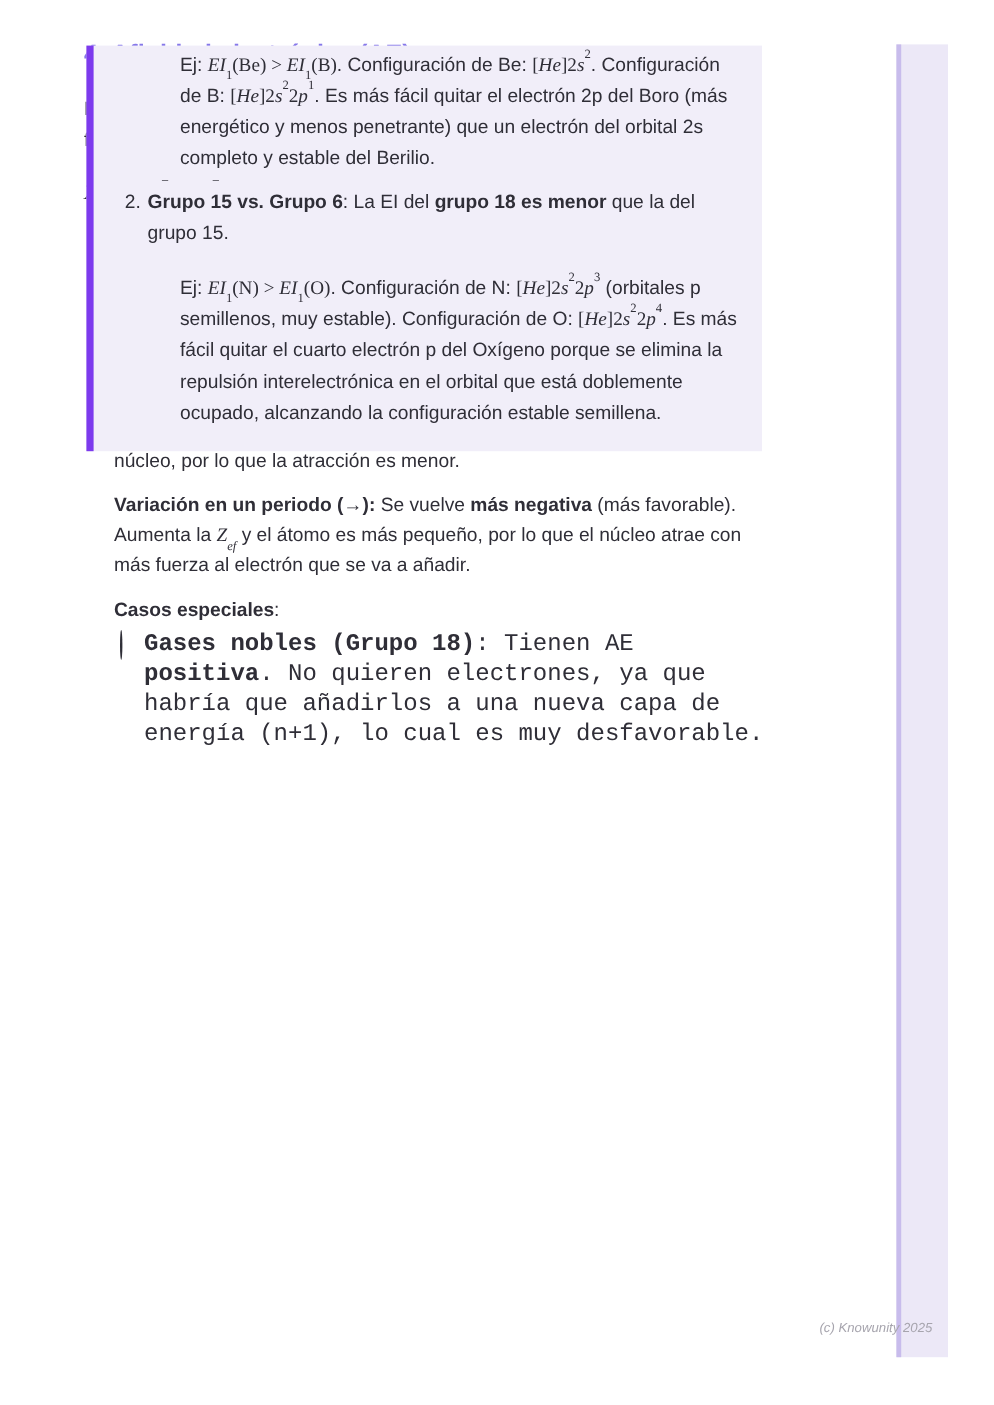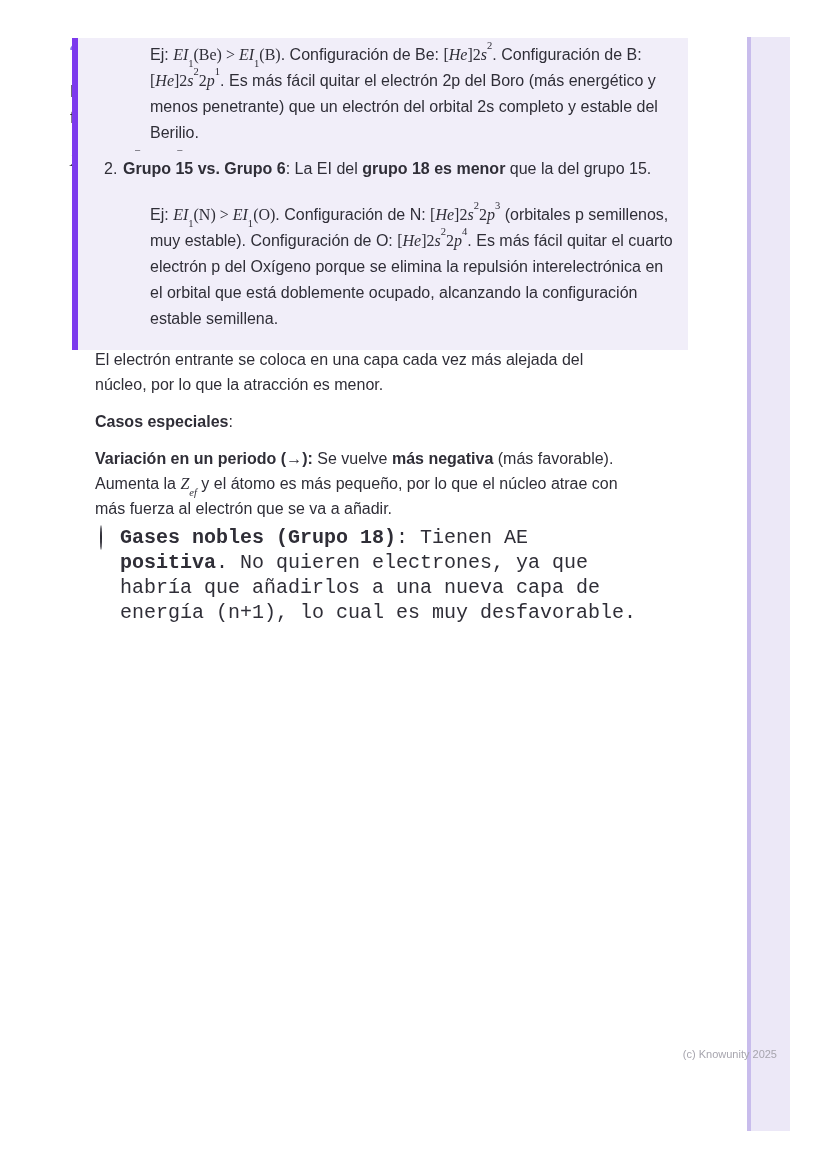--- a/index.html
+++ b/index.html
@@ -5,21 +5,21 @@
   html,body{margin:0;padding:0;background:#ffffff;}
   body{width:828px;height:1171px;overflow:hidden;position:relative;
        font-family:"Liberation Sans",sans-serif;color:#2f2e37;}
   .page{position:absolute;inset:0;background:#ffffff;}
 
   
   .side-strip{position:absolute;left:747px;top:37px;width:43px;height:1094px;
     background:#ece8f7;border-left:4px solid #c8bcec;box-sizing:border-box;z-index:1;}
 
   
-  .callout{position:absolute;left:72px;top:38px;width:616px;box-sizing:border-box;
+  .callout{position:absolute;left:72px;top:38px;width:563px;box-sizing:border-box;
     background:#f1eef9;border-left:6px solid #7c3aed;padding:4px 14px 18px 26px;}
   .row{display:flex;}
   .callout .sub-indent{margin-left:26px;}
   .marker-col{flex:none;width:20px;}
   .num-col{flex:none;width:19px;font-size:16px;line-height:26px;}
   .dot{width:5px;height:5px;border-radius:50%;background:#2f2e37;margin-top:11px;}
   .circle{width:6px;height:6px;border-radius:50%;border:1.5px solid #2f2e37;
     box-sizing:border-box;margin-top:10px;}
   .callout .rt{font-size:16px;line-height:26px;}
   .mt10{margin-top:10px;} .mt4{margin-top:20px;}
@@ -38,22 +38,22 @@
   .sub-li.first{margin-top:4px;}
   .rt{flex:1;}
 
   
   .b{font-weight:700;}
   .i{font-style:italic;}
   .m{font-family:"Liberation Serif",serif;}
   sup,sub{font-size:0.66em;line-height:0;position:relative;}
   sup{top:-0.45em;} sub{top:0.22em;}
 
-  .watermark{position:absolute;top:1048px;right:51px;font-size:11px;
-    color:#a7a5ae;z-index:2;}
+  .watermark{position:absolute;top:1101px;right:51px;font-size:11px;
+    color:#a7a5ae;z-index:2;font-style:italic;}
 </style>
 </head>
 <body>
 
 <div class="page">
 
   <div class="side-strip"></div>
 
   <div class="callout">
     <div class="row sub-indent">
@@ -80,25 +80,25 @@
     <div class="li">
       <span class="marker-col"><span class="dot"></span></span>
       <div class="rt"><span class="b">Convenio de signos</span><span>: Si se libera energía (proceso favorable, exotérmico), la AE es </span><span class="b">negativa</span><span>. Cuanto más negativa, mayor es la tendencia a aceptar un electrón. </span><span class="i">Ojo, a veces en los libros se define como la energía liberada y se le da valor positivo. Hay que fijarse en la definición que nos den.</span><span> Yo usaré el convenio termodinámico (liberar energía = </span><span class="m">Δ</span><span class="i m">H</span><span class="m"> &lt; 0</span><span>).</span></div>
     </div>
     <div class="li">
       <span class="marker-col"><span class="dot"></span></span>
       <div class="rt"><span class="b">Variación en un grupo (↓):</span><span> Se vuelve </span><span class="b">menos negativa</span><span> (menos favorable). El electrón entrante se coloca en una capa cada vez más alejada del núcleo, por lo que la atracción es menor.</span></div>
     </div>
     <div class="li">
       <span class="marker-col"><span class="dot"></span></span>
-      <div class="rt"><span class="b">Casos especiales</span><span>:</span></div>
+      <div class="rt"><span class="b">Variación en un periodo (→):</span><span> Se vuelve </span><span class="b">más negativa</span><span> (más favorable). Aumenta la </span><span class="i m">Z</span><sub class="i m">ef</sub><span> y el átomo es más pequeño, por lo que el núcleo atrae con más fuerza al electrón que se va a añadir.</span></div>
     </div>
     <div class="li">
       <span class="marker-col"><span class="dot"></span></span>
-      <div class="rt"><span class="b">Variación en un periodo (→):</span><span> Se vuelve </span><span class="b">más negativa</span><span> (más favorable). Aumenta la </span><span class="i m">Z</span><sub class="i m">ef</sub><span> y el átomo es más pequeño, por lo que el núcleo atrae con más fuerza al electrón que se va a añadir.</span></div>
+      <div class="rt"><span class="b">Casos especiales</span><span>:</span></div>
     </div>
 
     <div class="sub-li first">
       <span class="marker-col"><span class="circle"></span></span>
       <div class="rt"><span class="b">Gases nobles (Grupo 18)</span><span>: Tienen AE </span><span class="b">positiva</span><span>. No quieren electrones, ya que habría que añadirlos a una nueva capa de energía (n+1), lo cual es muy desfavorable.</span></div>
     </div>
   </div>
 
   <div class="watermark">(c) Knowunity 2025</div>
 </div>

